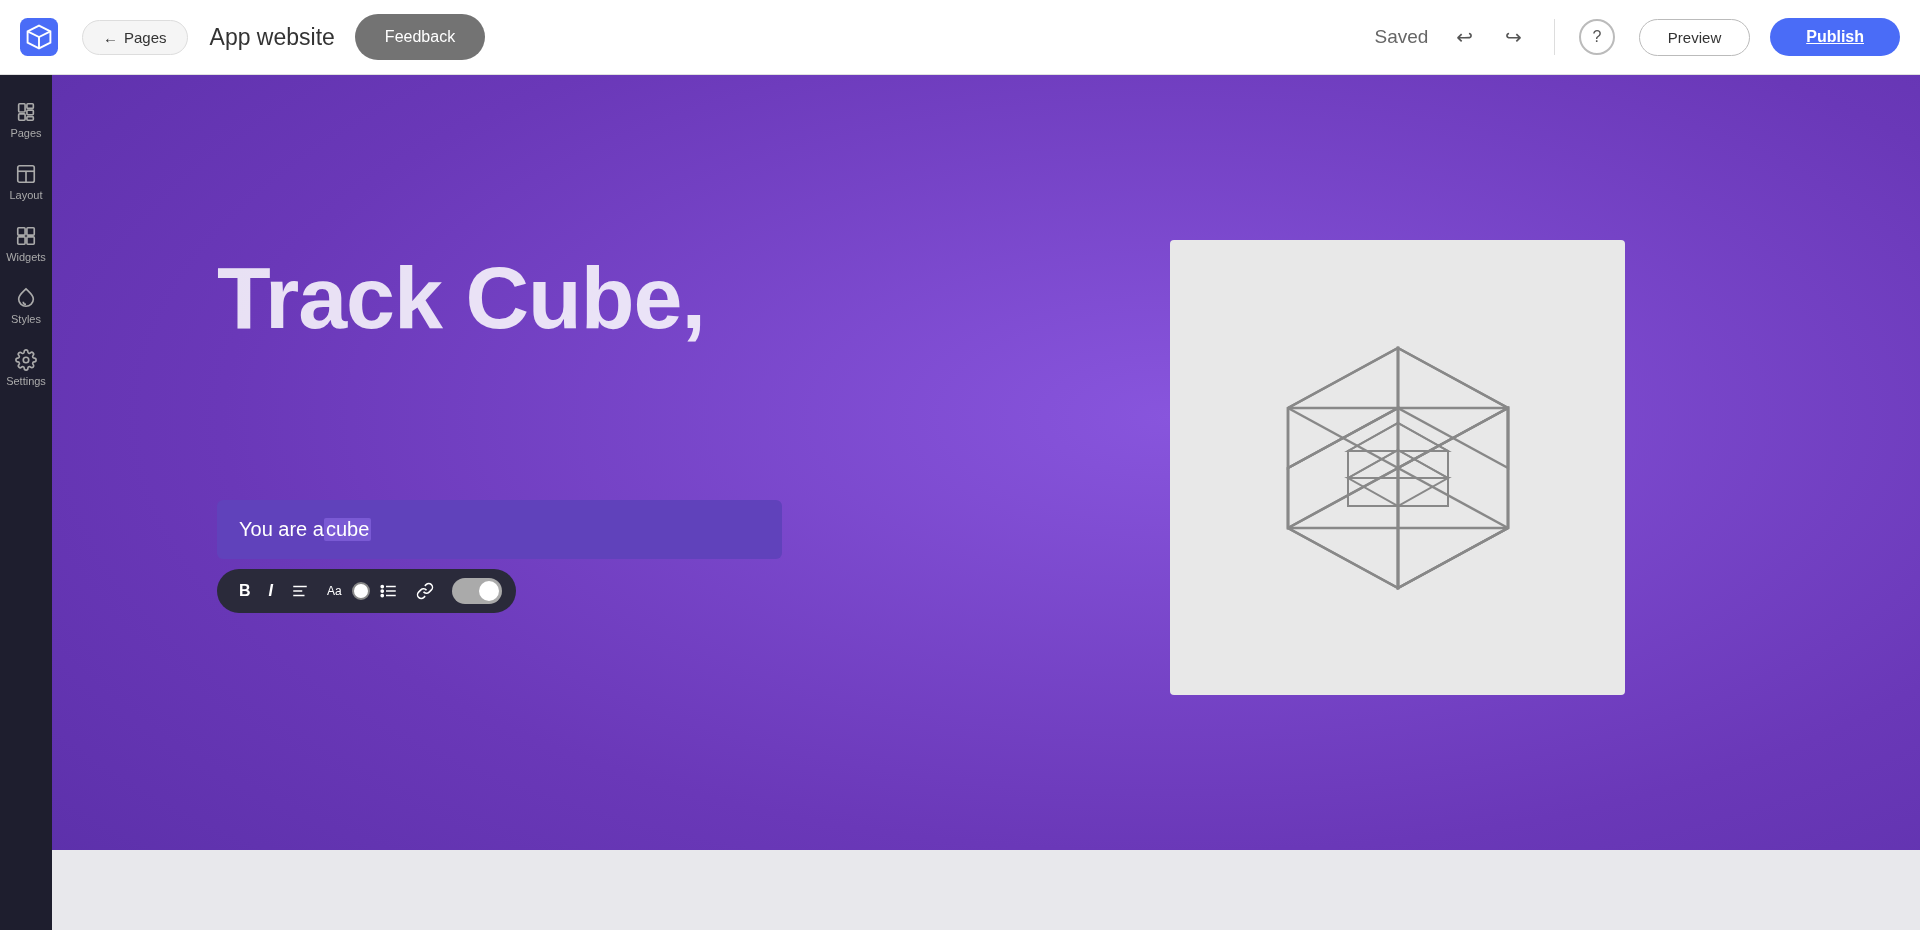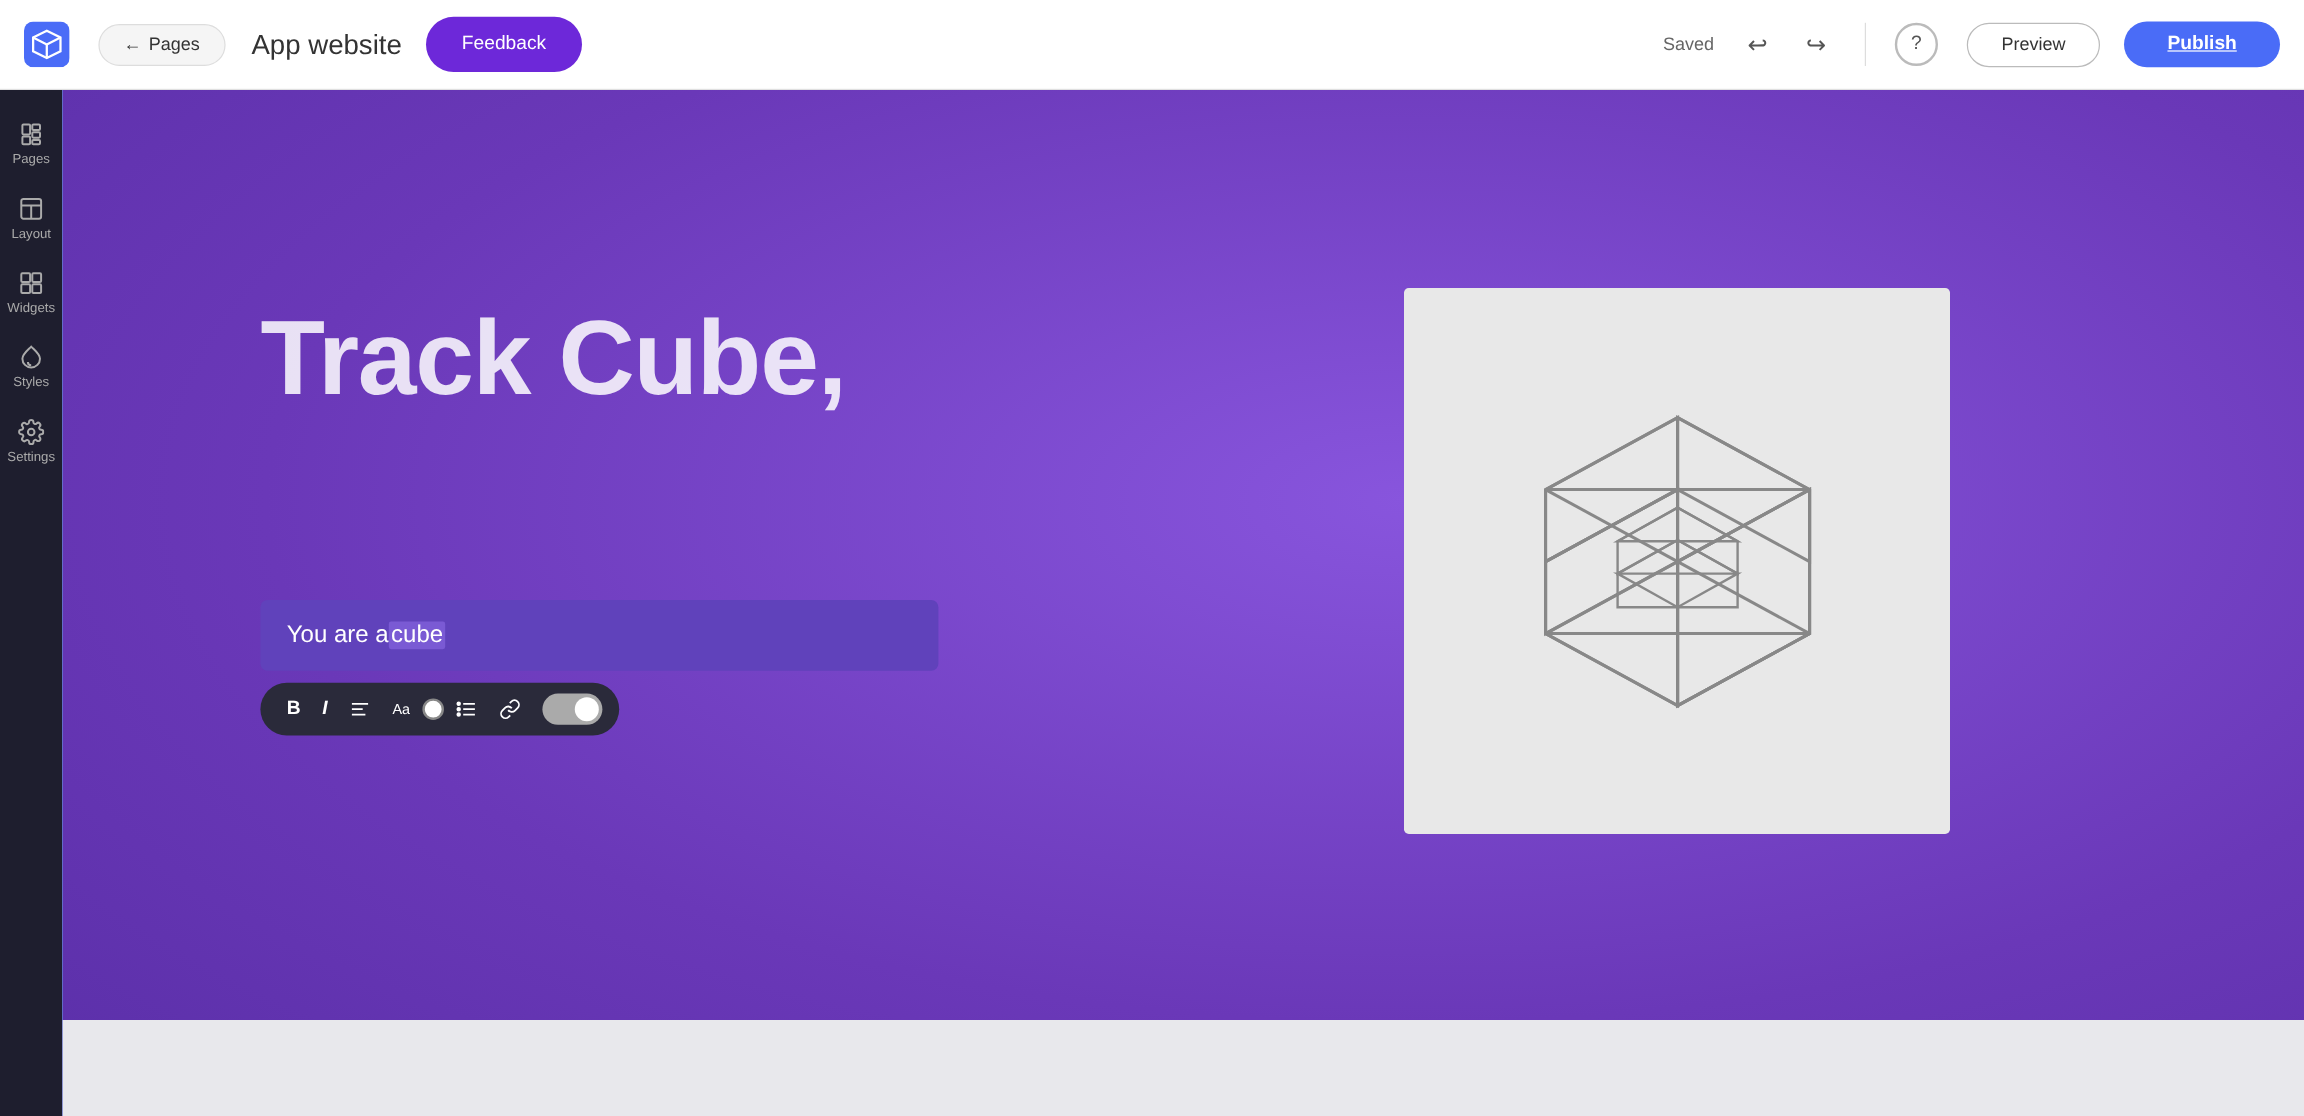--- a/index.html
+++ b/index.html
@@ -19,26 +19,26 @@
     #back-button {
       display: flex; align-items: center; gap: 6px;
       background: #f5f5f5; border: 1.5px solid #ddd; border-radius: 30px;
       padding: 8px 20px; cursor: pointer; font-size: 15px; color: #333;
       font-weight: 500;
     }
     #app-title {
       font-size: 23px; color: #333; font-weight: 500; margin-left: 6px;
     }
     #feedback-button {
-      background: #6d28d9; color: white; border: none; border-radius: 30px;
+      background: #737373; color: white; border: none; border-radius: 30px;
       padding: 14px 30px; font-size: 16px; cursor: pointer; font-weight: 500;
       margin-left: 4px;
     }
     #topbar-spacer { flex: 1; }
-    #saved-label { font-size: 15px; color: #666; margin-right: 4px; }
+    #saved-label { font-size: 19px; color: #666; margin-right: 4px; }
     #undo-btn, #redo-btn {
       background: none; border: none; cursor: pointer; padding: 6px 8px;
       font-size: 20px; color: #555; border-radius: 6px;
     }
     #divider-v { width: 1px; height: 36px; background: #ddd; margin: 0 8px; }
     #help-btn {
       width: 36px; height: 36px; border-radius: 50%; border: 2px solid #bbb;
       background: none; cursor: pointer; font-size: 16px; color: #555;
       display: flex; align-items: center; justify-content: center;
     }

